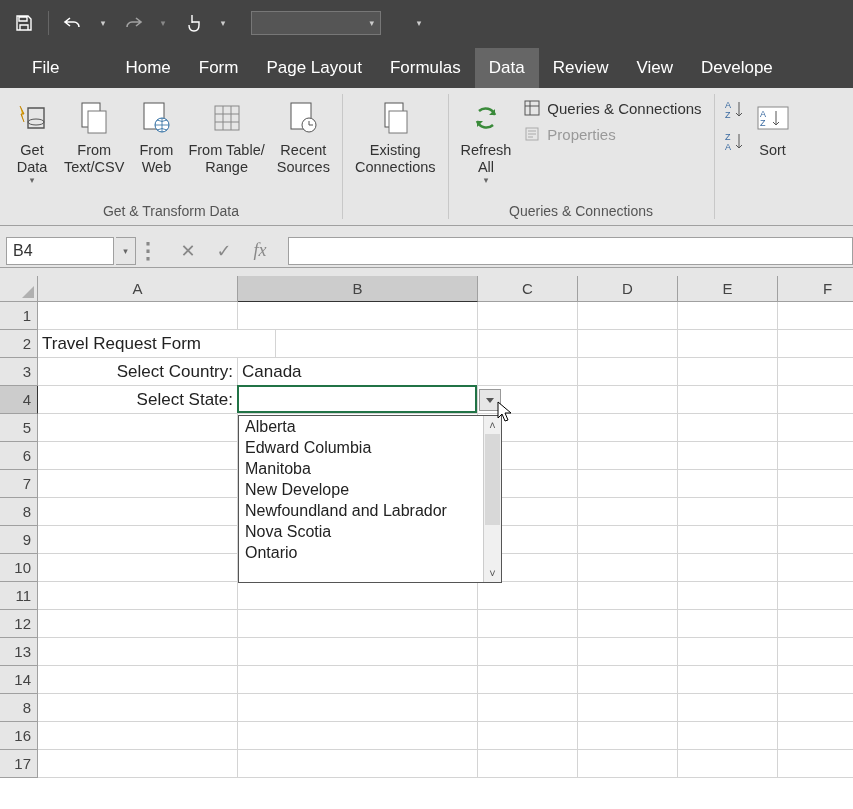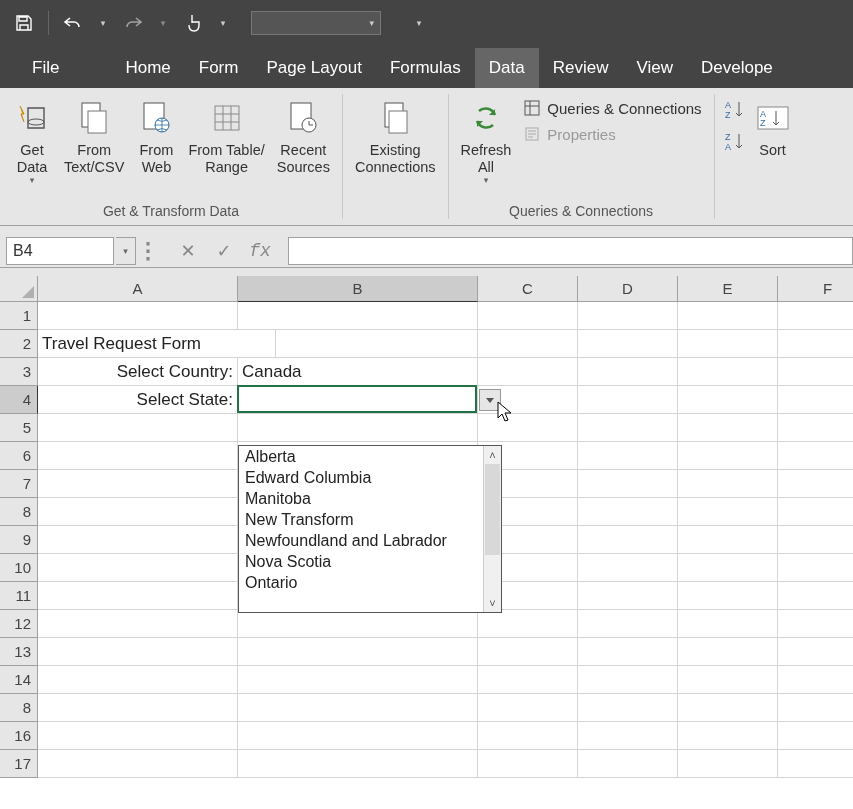--- a/index.html
+++ b/index.html
@@ -268,21 +268,21 @@
 <div class="gap-row"></div>
 <div class="fbar-row">
   <div class="name-box">B4</div>
   <div class="name-box-dd">
       <span style="font-size:9px;color:#666">▾</span>
     </div>
   <div class="fbar-sep">⋮</div>
   <div class="fbar-btns">
     <div class="fbar-btn">✕</div>
     <div class="fbar-btn">✓</div>
-    <div class="fbar-btn" style="font-style:italic;font-family:Liberation Mono, monospace">fx</div>
+    <div class="fbar-btn" style="font-style:italic;font-family:Liberation Serif, serif">fx</div>
   </div>
   <div class="fbar-input"></div>
 </div>
 <div class="gap-row"></div>
 
 <div class="grid-wrap" id="grid" style="height:540px">
   <div class="corner"></div>
   <div class="col-headers" id="colh">
       <div class="ch" style="width: 200px;">A</div>
       <div class="ch sel" style="width: 240px;">B</div>
@@ -410,26 +410,26 @@
       <div class="cell" style="left: 0px; top: 448px; width: 200px; height: 28px;"></div>
       <div class="cell" style="left: 200px; top: 448px; width: 240px; height: 28px;"></div>
       <div class="cell" style="left: 440px; top: 448px; width: 100px; height: 28px;"></div>
       <div class="cell" style="left: 540px; top: 448px; width: 100px; height: 28px;"></div>
       <div class="cell" style="left: 640px; top: 448px; width: 100px; height: 28px;"></div>
       <div class="cell" style="left: 740px; top: 448px; width: 100px; height: 28px;"></div>
       <div class="sel-box" style="left: 199px; top: 83px; width: 240px; height: 28px;"></div>
       <div class="dv-btn" style="left: 441px; top: 87px;">
         <div class="arr"></div>
       </div>
-      <div class="dd-list" style="left: 200px; top: 113px; width: 264px; height: 168px; margin-top: 30px;">
+      <div class="dd-list" style="left: 200px; top: 113px; width: 264px; height: 168px;">
         <div class="dd-items">
           <div class="dd-item">Alberta</div>
           <div class="dd-item">Edward Columbia</div>
           <div class="dd-item">Manitoba</div>
-          <div class="dd-item">New Transform</div>
+          <div class="dd-item">New Develope</div>
           <div class="dd-item">Newfoundland and Labrador</div>
           <div class="dd-item">Nova Scotia</div>
           <div class="dd-item">Ontario</div>
         </div>
         <div class="dd-scroll">
           <div class="sarr">˄</div>
           <div class="track">
             <div class="thumb"></div>
           </div>
           <div class="sarr">˅</div>

